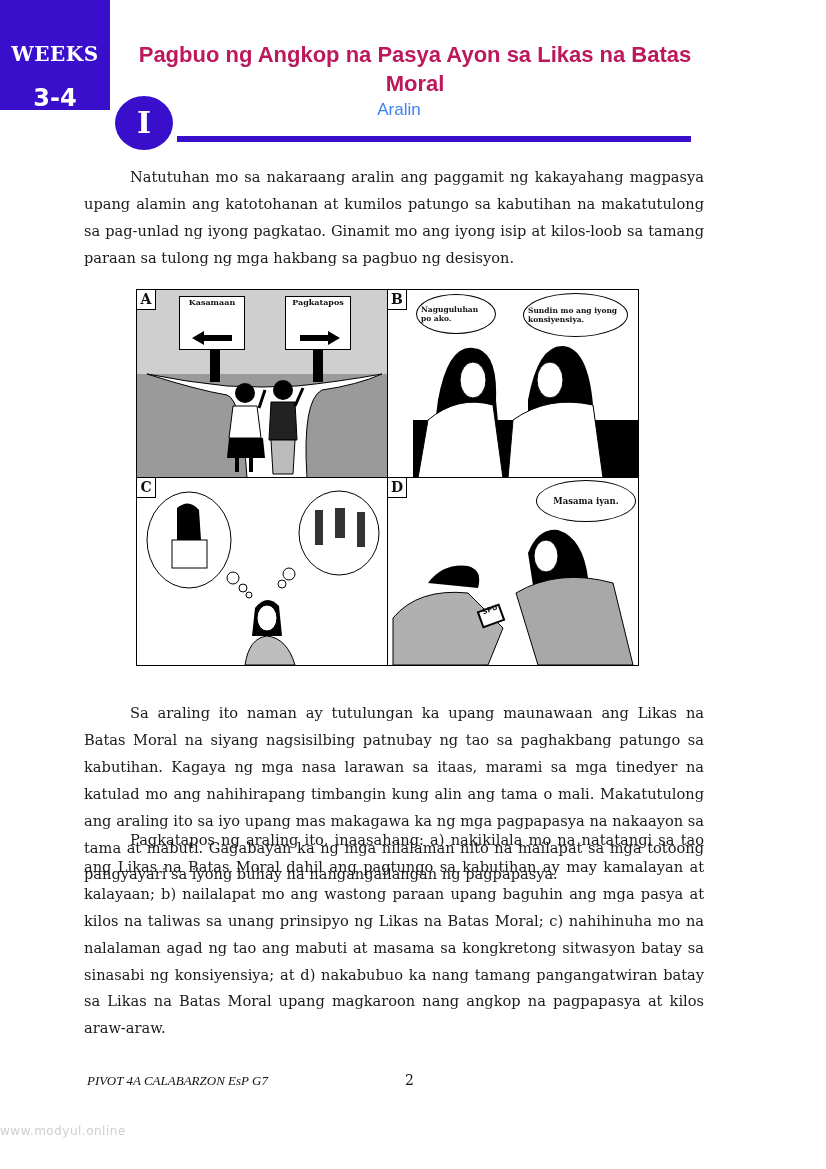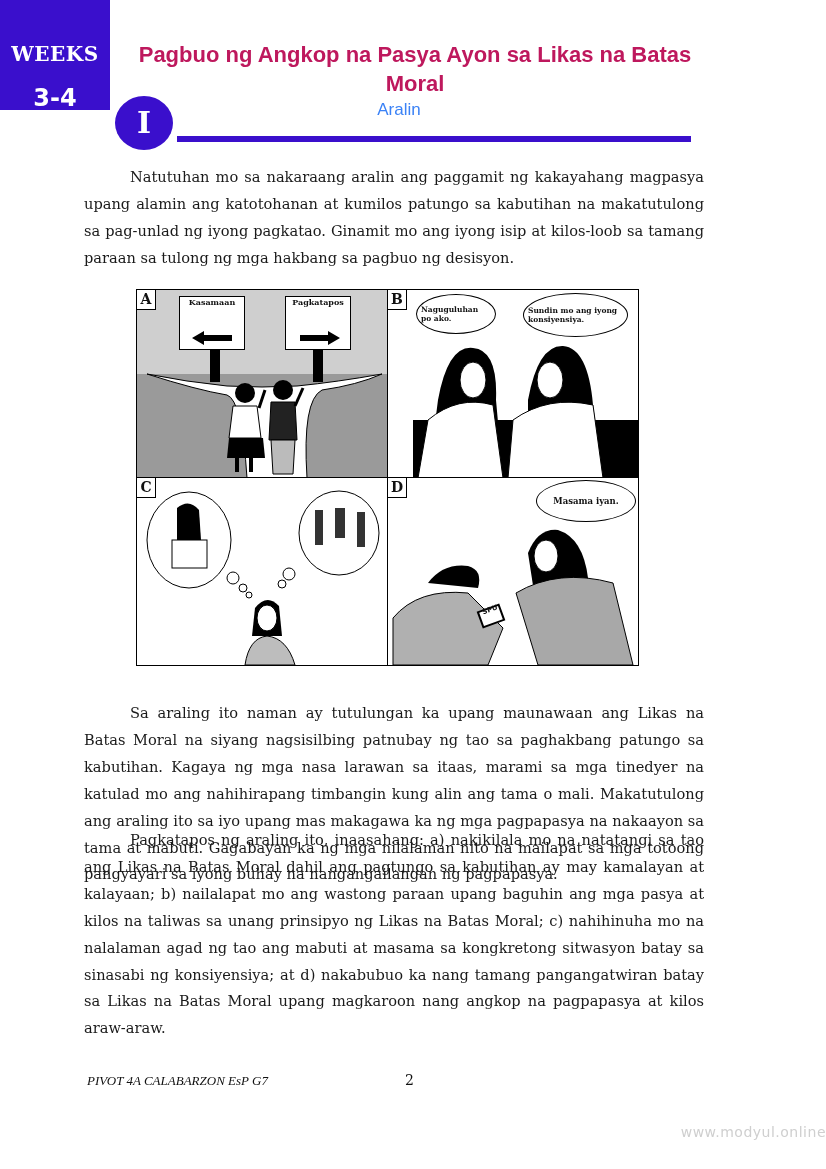--- a/index.html
+++ b/index.html
@@ -20,21 +20,21 @@
   .panel { position: absolute; overflow: hidden; box-sizing: border-box; }
   .pA { left: 0; top: 0; width: 251px; height: 188px; border-right: 1.5px solid #000; border-bottom: 1.5px solid #000; background: #cfcfcf; }
   .pB { left: 251px; top: 0; width: 250px; height: 188px; border-bottom: 1.5px solid #000; background: #fff; }
   .pC { left: 0; top: 188px; width: 251px; height: 187px; border-right: 1.5px solid #000; background: #fff; }
   .pD { left: 251px; top: 188px; width: 250px; height: 187px; background: #fff; }
   .plabel { position: absolute; left: 0; top: 0; width: 18px; height: 19px; border-right: 1.5px solid #000; border-bottom: 1.5px solid #000; background: #fff; font-family: "DejaVu Serif", serif; font-weight: bold; font-size: 14px; text-align: center; line-height: 19px; z-index: 5; }
   .sign { position: absolute; width: 66px; height: 54px; background: #fff; border: 1.5px solid #000; box-sizing: border-box; font-family: "DejaVu Serif", serif; font-weight: bold; font-size: 8px; text-align: center; }
   .bubble { position: absolute; background: #fff; border: 1.5px solid #000; border-radius: 50%; font-family: "DejaVu Serif", serif; font-weight: bold; font-size: 7.5px; display: flex; align-items: center; justify-content: center; line-height: 9px; box-sizing: border-box; padding: 4px; }
   .footer-left { position: absolute; left: 87px; top: 1073px; font-family: "Liberation Serif", serif; font-style: italic; font-size: 13px; color: #111; }
   .page-num { position: absolute; left: 405px; top: 1072px; font-family: "DejaVu Serif", serif; font-size: 14px; color: #111; }
-  .watermark { position: absolute; left: 0; top: 1124px; width: 826px; text-align: right; font-family: "DejaVu Sans", sans-serif; font-size: 14px; color: #cfcfcf; letter-spacing: 0.5px; }
+  .watermark { position: absolute; left: 0; top: 1124px; width: 826px; text-align: left; font-family: "DejaVu Sans", sans-serif; font-size: 12px; color: #cfcfcf; letter-spacing: 0.5px; }
 </style>
 </head>
 <body>
 
 <div class="weeks-box">
   <div class="w1">WEEKS</div>
   <div class="w2">3-4</div>
 </div>
 
 <div class="title">Pagbuo ng Angkop na Pasya Ayon sa Likas na Batas Moral</div>

